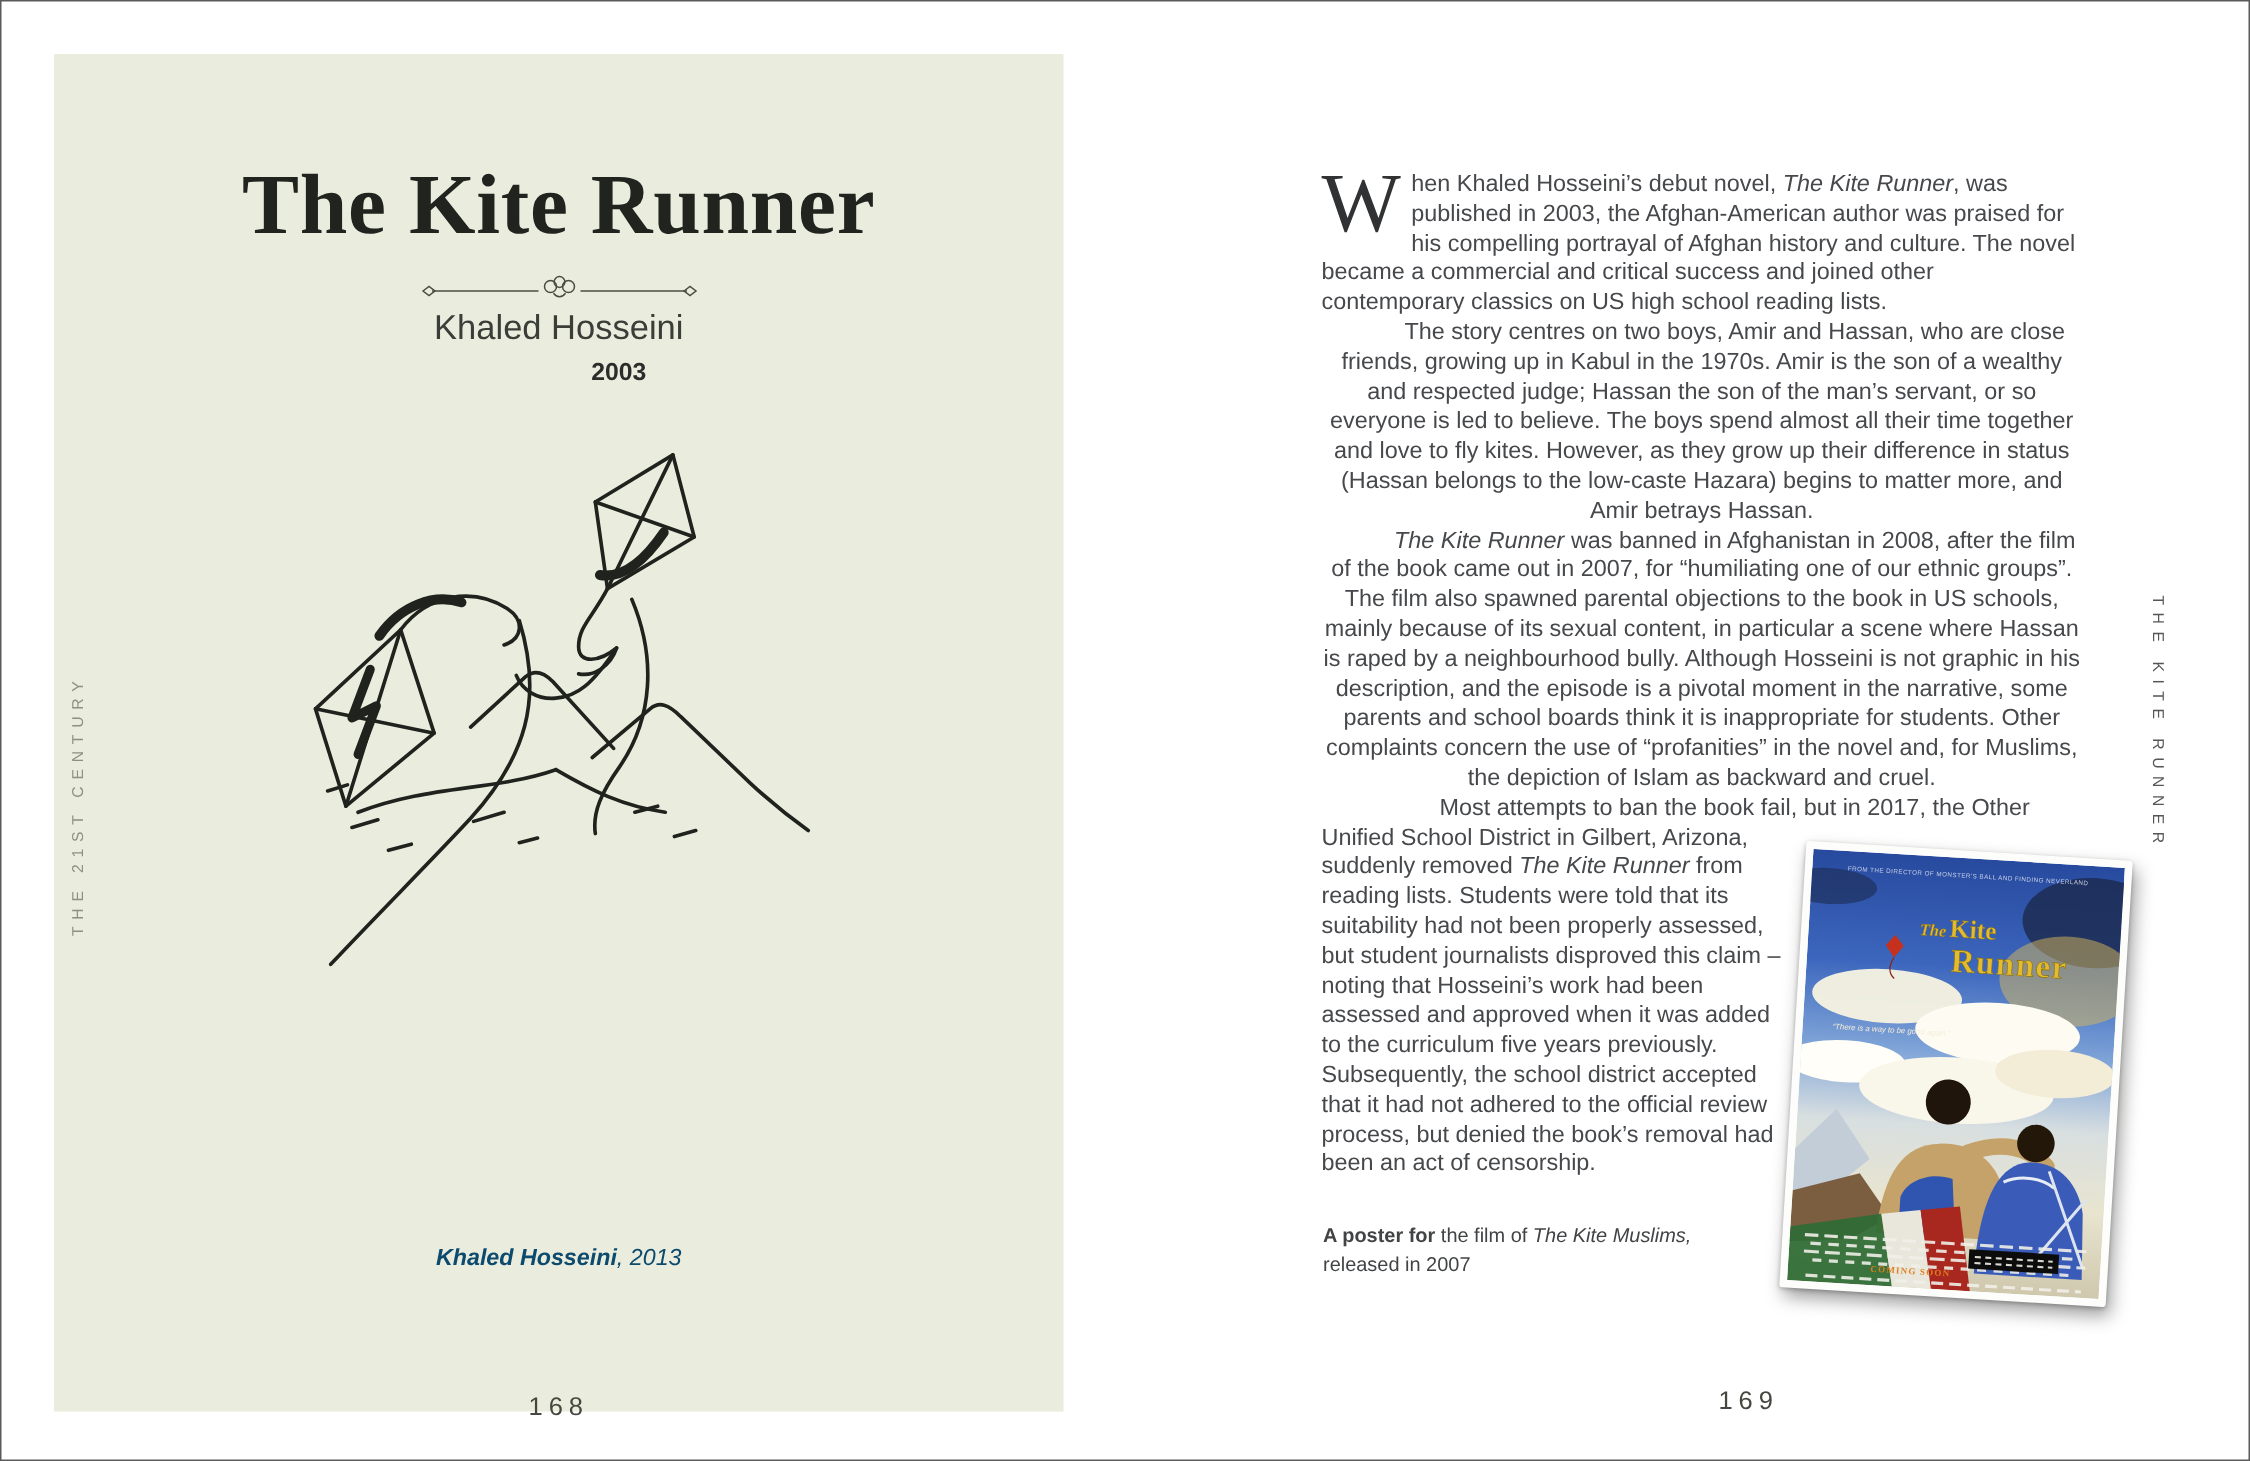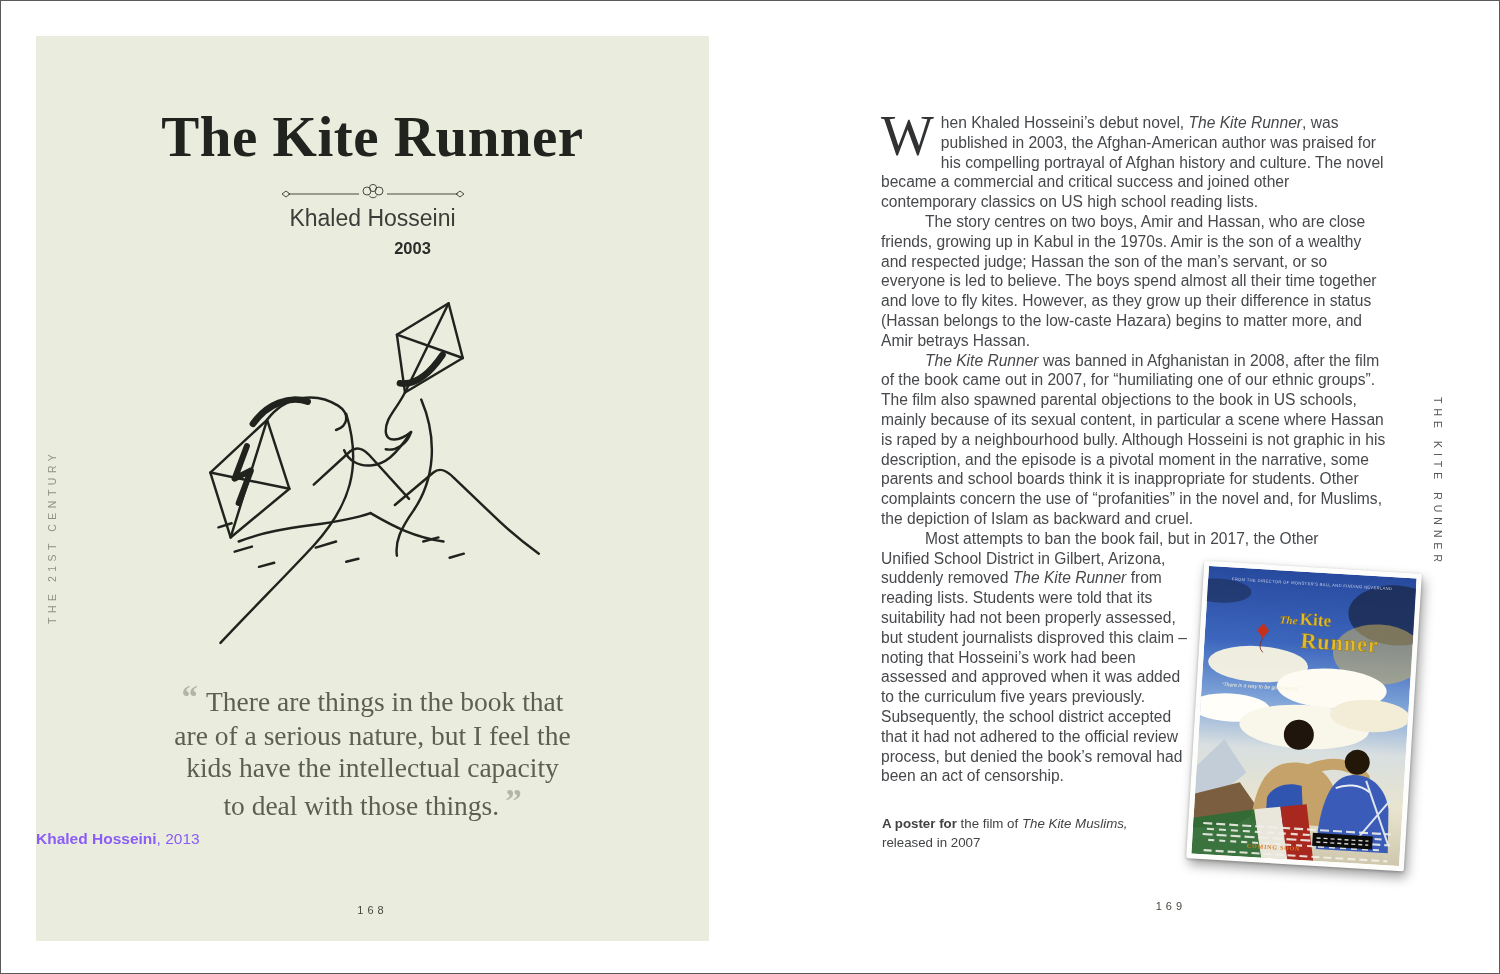--- a/index.html
+++ b/index.html
@@ -25,27 +25,27 @@
   .year{position:absolute;top:203px;left:0;width:100%;text-align:center;font-size:16.5px;font-weight:700;color:#2c2d2a;margin-left:40px;}
   .kite-illustration{position:absolute;left:160px;top:250px;}
   .quote{
     position:absolute;top:645px;left:0;width:100%;box-sizing:border-box;padding:0 60px;
     text-align:center;font-family:"Liberation Serif",serif;font-size:27.5px;
     line-height:1.18;color:#5c5f51;
   }
   .qmark{color:#b3b6a7;font-weight:700;font-size:33px;position:relative;top:-3px;}
   .qmark.open{margin-right:8px;}
   .qmark.close{margin-left:6px;}
-  .attribution{position:absolute;top:794px;left:0;width:100%;text-align:left;font-size:15.5px;color:#8b5cf6;}
-  .pagenum{font-size:11px;letter-spacing:4px;color:#46473f;}
+  .attribution{position:absolute;top:794px;left:0;width:100%;text-align:center;font-size:15.5px;color:#0c4a6e;font-style:italic;}
+  .pagenum{font-size:17px;letter-spacing:4px;color:#46473f;margin-top:24px;}
   .pagenum-left{position:absolute;top:868px;left:0;width:100%;text-align:center;}
   
   .main-text{position:absolute;left:880px;top:112px;width:507px;font-size:15.6px;line-height:19.8px;color:#46484b;}
   .main-text p{margin:0;}
-  .para.indent{text-indent:44px;}
+  .para.indent{text-indent:44px;text-align:center;}
   .dropcap{
     float:left;font-family:"Liberation Serif",serif;font-size:56px;line-height:41px;
     padding:3px 7px 0 0;color:#303234;
   }
   .p4-row{display:flex;align-items:flex-end;}
   .p4-col{width:307px;}
   .caption{position:absolute;left:881px;top:813px;width:320px;font-size:13.3px;line-height:19px;color:#414345;}
   .side-label-right{
     position:absolute;left:1431px;top:396px;writing-mode:vertical-rl;
     font-size:10.5px;letter-spacing:5px;color:#55565a;white-space:nowrap;
@@ -104,23 +104,20 @@
 
       <path d="M116,196 L152,163 C158,158 164,160 170,166 L210,210"></path>
       <path d="M196,216 L234,184 C240,179 246,181 254,189 L300,233 C314,246 324,254 338,264"></path>
       <path d="M42,252 C88,234 132,238 172,224"></path>
       <path d="M172,224 C196,238 216,248 244,252"></path>
 
       <path d="M22,238 l13,-4 M38,262 l17,-5 M118,258 l20,-6 M224,252 l15,-4 M148,272 l12,-3 M62,277 l15,-4 M250,268 l14,-4"></path>
     </g>
   </svg>
 
-  <div class="quote">
-    <span class="qmark open">“</span><span>There are things in the book that<br>are of a serious nature, but I feel the<br>kids have the intellectual capacity<br>to deal with those things.</span><span class="qmark close">”</span>
-  </div>
 
   <div class="attribution"><b>Khaled Hosseini</b>, 2013</div>
 
   <div class="pagenum pagenum-left">168</div>
 </div>
 
 <div class="main-text">
   <p class="para"><span class="dropcap">W</span><span>hen Khaled Hosseini’s debut novel, <em>The Kite Runner</em>, was published in 2003, the Afghan-American author was praised for his compelling portrayal of Afghan history and culture. The novel became a commercial and critical success and joined other contemporary classics on US high school reading lists.</span></p>
   <p class="para indent">The story centres on two boys, Amir and Hassan, who are close friends, growing up in Kabul in the 1970s. Amir is the son of a wealthy and respected judge; Hassan the son of the man’s servant, or so everyone is led to believe. The boys spend almost all their time together and love to fly kites. However, as they grow up their difference in status (Hassan belongs to the low-caste Hazara) begins to matter more, and Amir betrays Hassan.</p>
   <p class="para indent"><em>The Kite Runner</em> was banned in Afghanistan in 2008, after the film of the book came out in 2007, for “humiliating one of our ethnic groups”. The film also spawned parental objections to the book in US schools, mainly because of its sexual content, in particular a scene where Hassan is raped by a neighbourhood bully. Although Hosseini is not graphic in his description, and the episode is a pivotal moment in the narrative, some parents and school boards think it is inappropriate for students. Other complaints concern the use of “profanities” in the novel and, for Muslims, the depiction of Islam as backward and cruel.</p>

